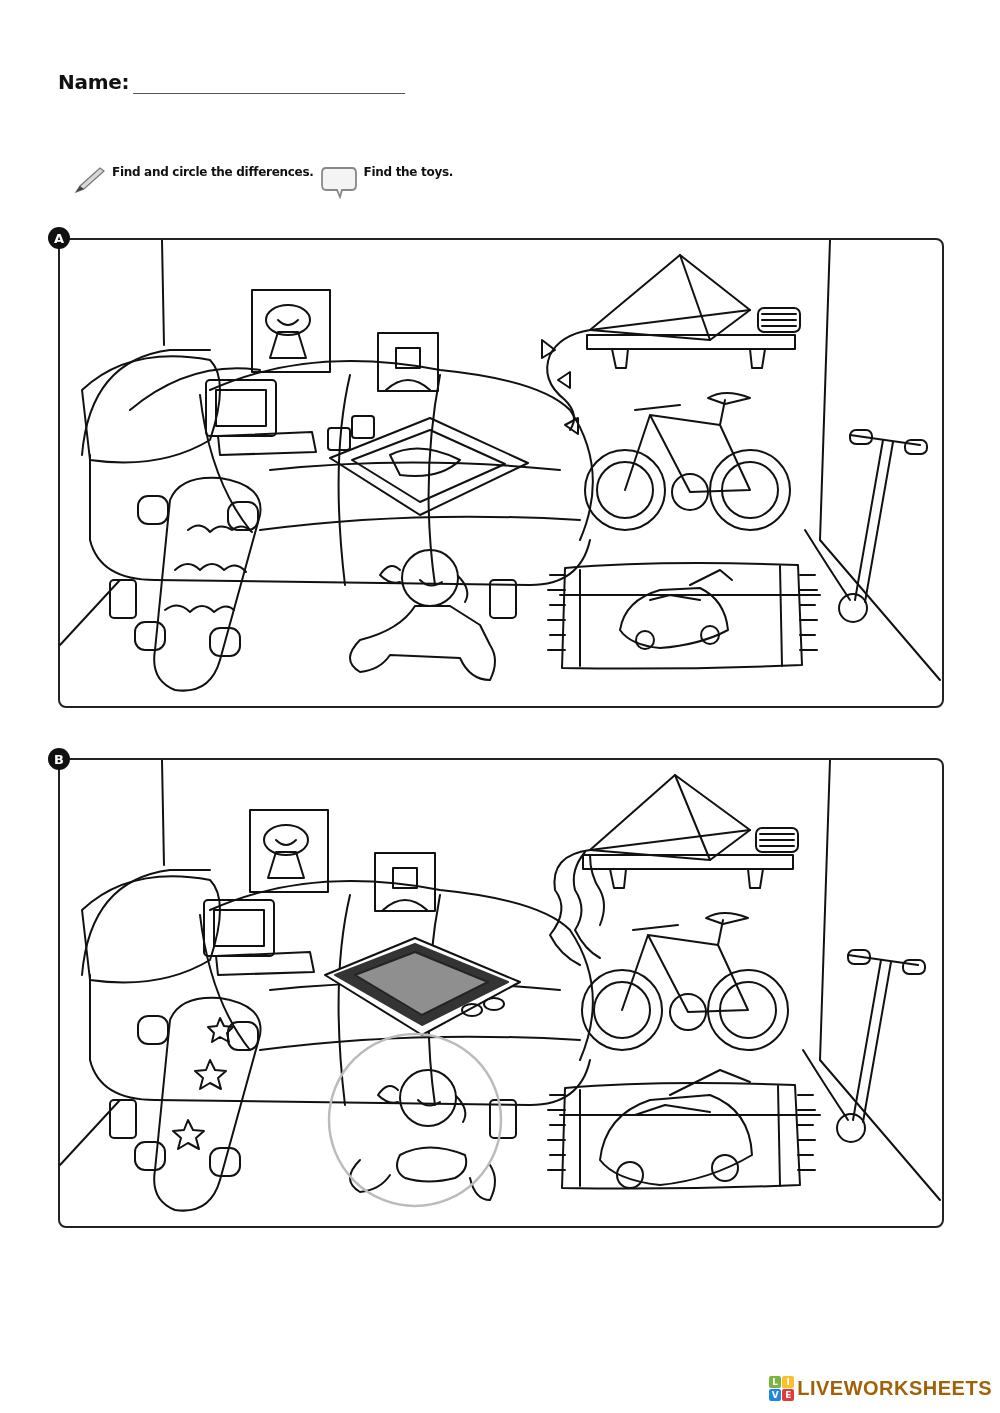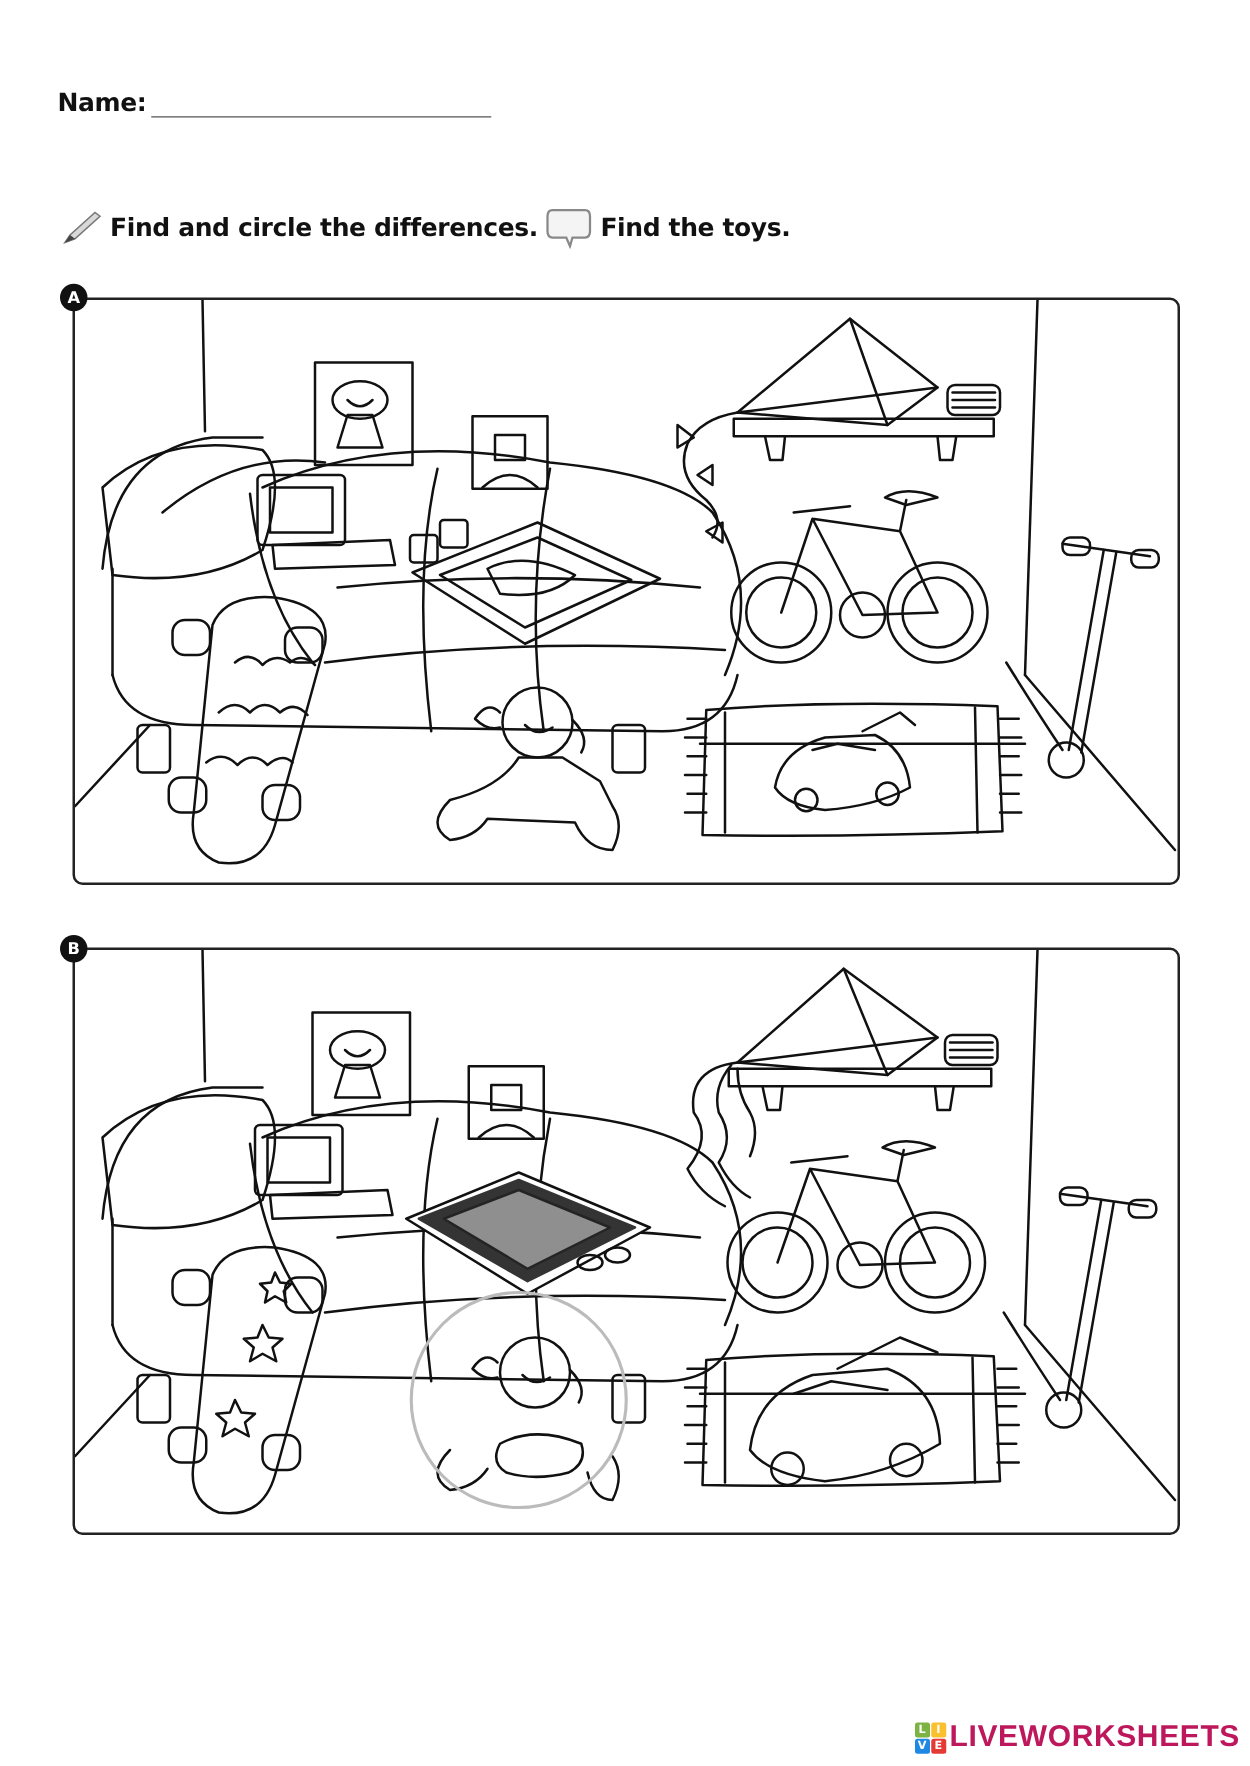--- a/index.html
+++ b/index.html
@@ -1,34 +1,34 @@
 <!DOCTYPE html>
 <html><head>
 <meta charset="utf-8">
 <style>
   html, body { margin:0; padding:0; }
   body { width:1000px; height:1413px; background:#ffffff; position:relative; overflow:hidden;
          font-family:"DejaVu Sans","Liberation Sans",sans-serif; color:#111; }
-  .name-row { position:absolute; left:46px; top:70px; display:flex; align-items:center; }
+  .name-row { position:absolute; left:58px; top:70px; display:flex; align-items:center; }
   .name-label { font-weight:bold; font-size:20px; letter-spacing:-0.3px; }
   .name-line { width:272px; height:22px; border-bottom:1.5px solid #555; margin-left:4px; }
-  .instr { position:absolute; left:48px; top:165px; display:flex; align-items:center; font-weight:bold; font-size:20px; letter-spacing:-0.3px; }
+  .instr { position:absolute; left:72px; top:165px; display:flex; font-weight:bold; font-size:12px; letter-spacing:-0.3px; }
   .instr svg { display:block; }
   .instr .txt { margin-left:6px; margin-right:6px; }
   .panel { position:absolute; left:58px; width:882px; border:2px solid #222; border-radius:8px; background:#fff; overflow:hidden; }
   .panel-a { top:238px; height:466px; }
   .panel-b { top:758px; height:466px; }
   .badge { position:absolute; width:22px; height:22px; border-radius:50%; background:#111; color:#fff; font-weight:bold; font-size:13px; display:flex; align-items:center; justify-content:center; }
   .badge-a { left:48px; top:227px; }
   .badge-b { left:48px; top:748px; }
   .scene { position:absolute; left:0; top:0; }
   .logo { position:absolute; right:8px; top:1376px; display:flex; align-items:center; }
   .logo-grid { display:grid; grid-template-columns:12px 12px; grid-template-rows:12px 12px; gap:1px; margin-right:3px; }
   .logo-grid span { font-size:9px; font-weight:bold; color:#fff; display:flex; align-items:center; justify-content:center; border-radius:2px; }
-  .logo-text { font-family:"Liberation Sans",sans-serif; font-weight:bold; font-size:24px; color:#be185d; letter-spacing:0.5px; }
+  .logo-text { font-family:"Liberation Sans",sans-serif; font-weight:bold; font-size:20px; color:#a16207; letter-spacing:0.5px; }
 </style>
 </head>
 <body>
 
 <div class="name-row">
   <span class="name-label">Name:</span>
   <div class="name-line"></div>
 </div>
 
 <div class="instr">

